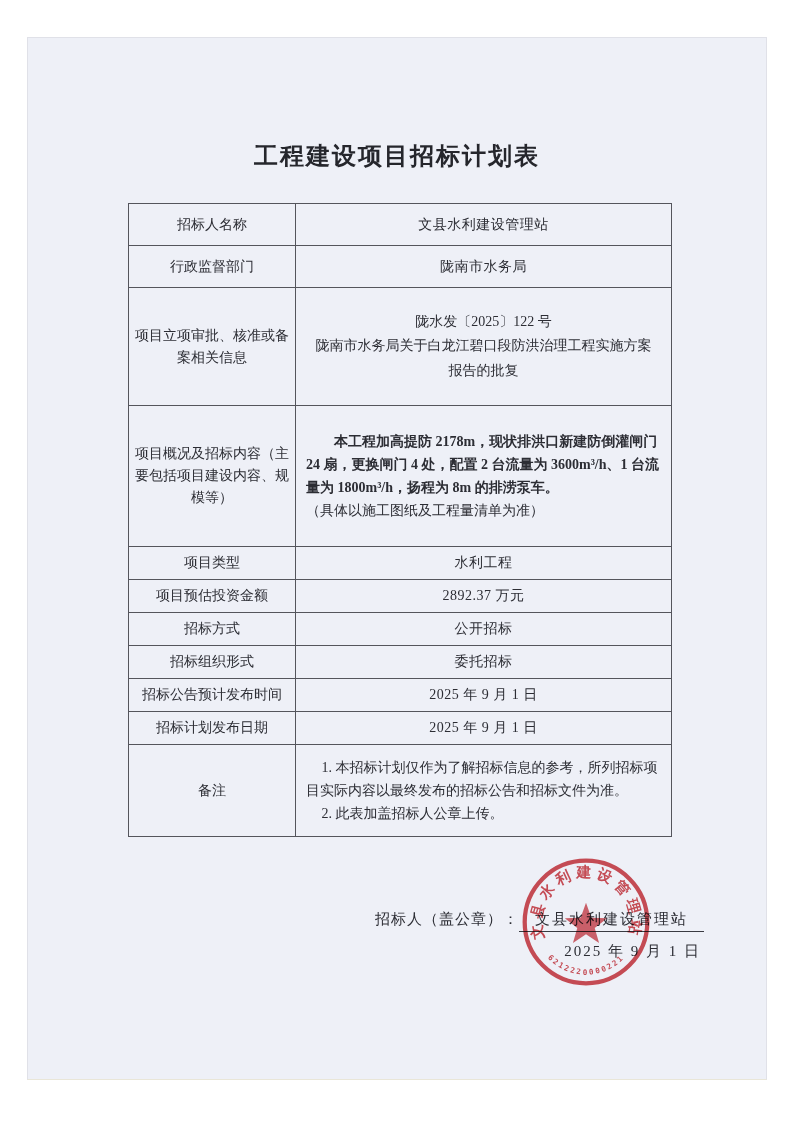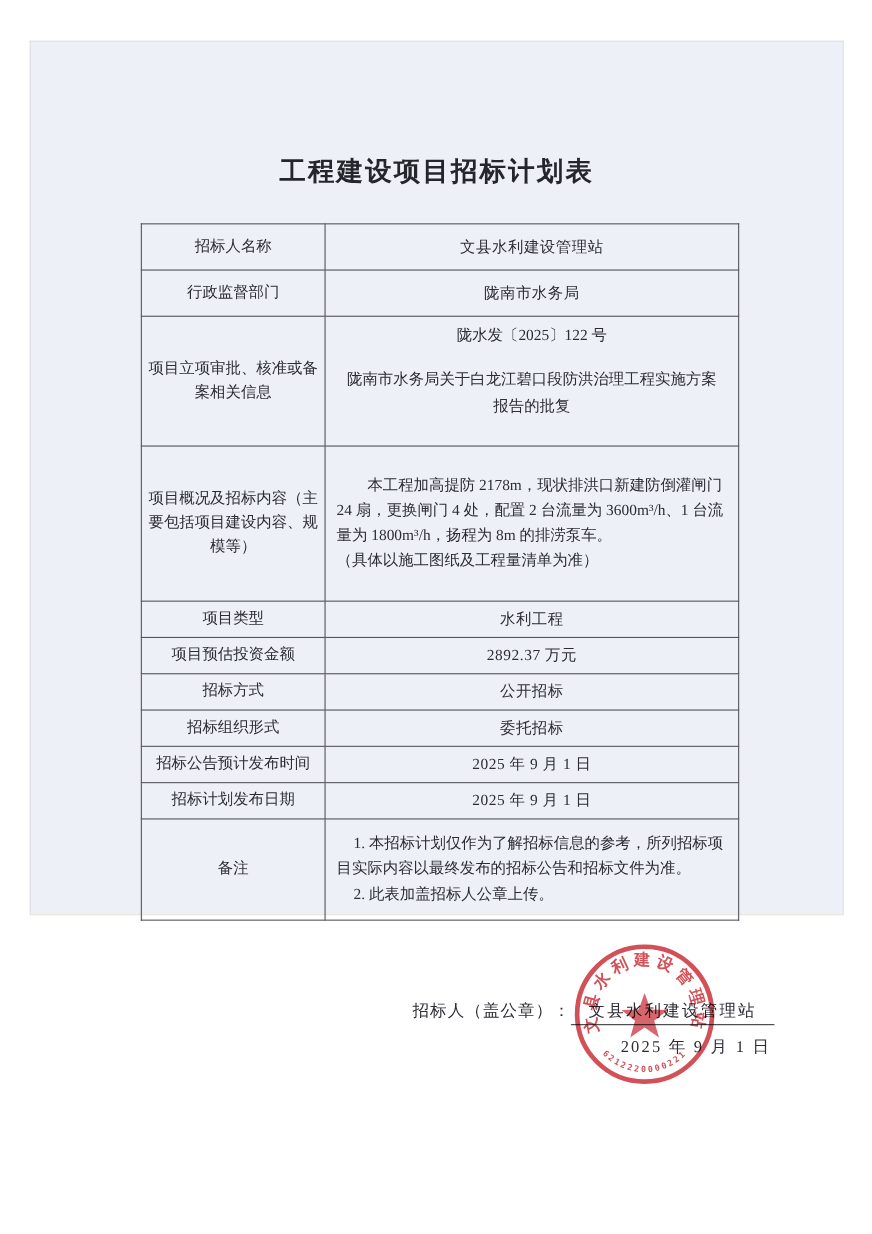--- a/index.html
+++ b/index.html
@@ -2,40 +2,40 @@
 <html><head>
 <meta charset="utf-8">
 <style>
   html,body{margin:0;padding:0;}
   body{
     width:793px;height:1122px;background:#ffffff;position:relative;
     font-family:"Liberation Serif","DejaVu Serif",serif;
     color:#2c2d34;
   }
   .page{
-    position:absolute;left:27px;top:37px;width:740px;height:795px;
+    position:absolute;left:27px;top:37px;width:740px;height:1043px;
     background:#eef0f7;border:1px solid #e0e1e8;box-sizing:border-box;
     border-bottom-color:#e9e6d8;
   }
   .doc-title{
     position:absolute;top:102px;left:0;width:100%;
     text-align:center;font-size:24px;font-weight:bold;letter-spacing:2px;
     color:#25262c;
   }
   .table-wrap{position:absolute;top:165px;left:100px;width:544px;}
   table{border-collapse:collapse;width:100%;table-layout:fixed;font-size:14px;}
   td{border:1px solid #54555c;vertical-align:middle;padding:2px 6px;box-sizing:border-box;}
   col.c1{width:167px;}
   .label-cell{text-align:center;line-height:1.55;padding:2px 5px;margin-left:36px;}
   .value-cell{text-align:center;letter-spacing:0.5px;}
   .value-left{text-align:left;padding:5px 10px;line-height:1.66;}
   .value-center-block{text-align:center;line-height:1.75;padding:4px 8px;}
-  .w-limit{max-width:336px;margin:16px auto;}
+  .w-limit{max-width:336px;margin:0 auto;}
   p{margin:0;}
-  .indent2{text-indent:2em;}
+  .indent2{text-indent:2em;font-weight:bold;}
   .indent1{text-indent:1.1em;}
   tr.h-s{height:42px;}
   tr.h-4{height:118px;}
   tr.h-5{height:141px;}
   tr.h-m{height:33px;border-radius:16px;}
   tr.h-r{height:92px;}
   .sig{
     position:absolute;top:872px;left:347px;font-size:15px;color:#2c2d34;
     width:332px;
   }

